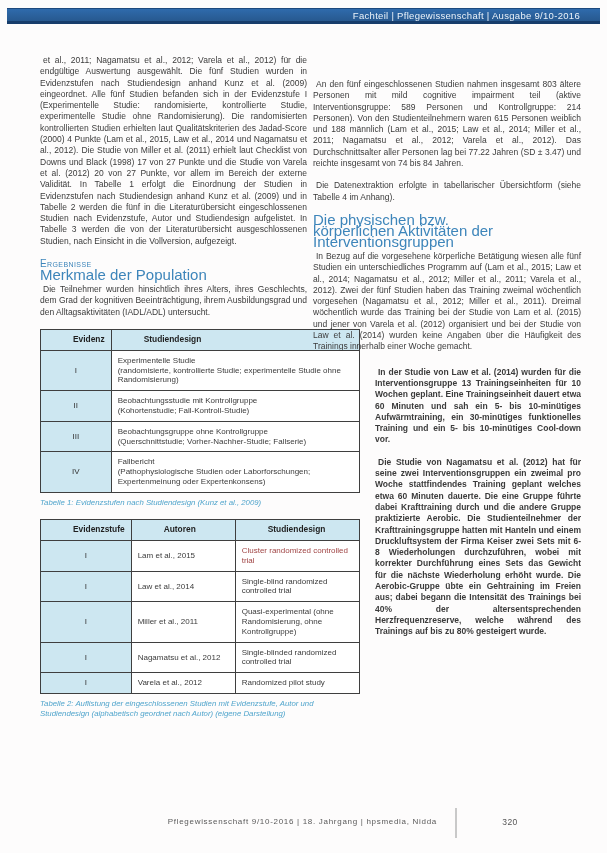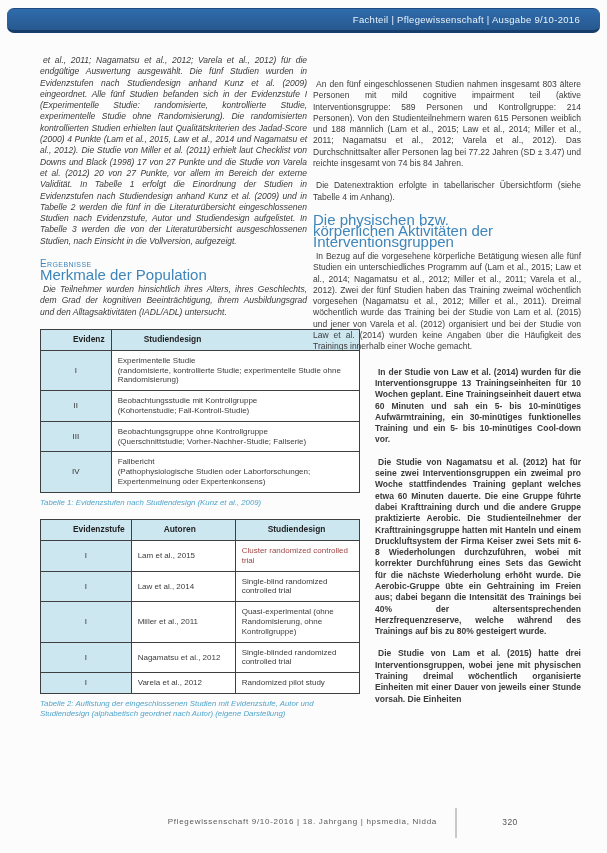--- a/index.html
+++ b/index.html
@@ -4,40 +4,39 @@
 <style>
   html,body { margin:0; padding:0; background:#e8e8e8; }
   .page {
     position:relative; width:607px; height:853px; margin:0 auto;
     background:#fdfcfc; overflow:hidden;
     font-family:"Liberation Sans", sans-serif; color:#3b3b3b;
   }
 
   
   .header-bar {
-    position:absolute; left:7px; right:7px; top:8px; height:25px;
+    position:absolute; left:7px; right:7px; top:8px; height:16px;
     background:linear-gradient(#2f6bac,#27598f);
     border-top:1px solid #1d4a7e; border-bottom:3px solid #173d6b;
     box-sizing:border-box;
     display:flex; align-items:center; justify-content:flex-end;
     padding-right:20px;
-    border-radius:7px;
   }
   .header-title { color:#eaf2fa; font-size:9.5px; letter-spacing:.3px; }
 
   
   .col { position:absolute; top:55px; }
   .col-left  { left:40px; width:320px; }
   .col-right { left:313px; width:268px;margin-top:24px; }
 
   p.body-text {
     font-size:8.5px; line-height:11.3px; text-align:justify;
     margin:0 0 11px 0; text-indent:3px; color:#3b3b3b;
   }
-  .left-narrow { width:267px;font-style:italic; }
+  .left-narrow { width:267px; }
   .no-indent { text-indent:0; }
 
   h2.section {
     color:#3d85ba; font-weight:400; font-variant:small-caps;
     font-size:10px; letter-spacing:.4px; margin:2px 0 0 0;
   }
   h3.subsection {
     color:#3d85ba; font-weight:400; font-size:15px;
     margin:0 0 4px 0; line-height:11px;
   }
@@ -190,21 +189,20 @@
   <div class="col col-right">
     <p class="body-text">An den fünf eingeschlossenen Studien nahmen insgesamt 803 ältere Personen mit mild cognitive impairment teil (aktive Interventionsgruppe: 589 Personen und Kontrollgruppe: 214 Personen). Von den Studienteilnehmern waren 615 Personen weiblich und 188 männlich (Lam et al., 2015; Law et al., 2014; Miller et al., 2011; Nagamatsu et al., 2012; Varela et al., 2012). Das Durchschnittsalter aller Personen lag bei 77.22 Jahren (SD ± 3.47) und reichte insgesamt von 74 bis 84 Jahren.</p>
     <p class="body-text">Die Datenextraktion erfolgte in tabellarischer Übersichtform (siehe Tabelle 4 im Anhang).</p>
 
     <h3 class="subsection subsection-right">Die physischen bzw. körperlichen Aktivitäten der Interventionsgruppen</h3>
     <p class="body-text">In Bezug auf die vorgesehene körperliche Betätigung wiesen alle fünf Studien ein unterschiedliches Programm auf (Lam et al., 2015; Law et al., 2014; Nagamatsu et al., 2012; Miller et al., 2011; Varela et al., 2012). Zwei der fünf Studien haben das Training zweimal wöchentlich vorgesehen (Nagamatsu et al., 2012; Miller et al., 2011). Dreimal wöchentlich wurde das Training bei der Studie von Lam et al. (2015) und jener von Varela et al. (2012) organisiert und bei der Studie von Law et al. (2014) wurden keine Angaben über die Häufigkeit des Trainings innerhalb einer Woche gemacht.</p>
 
     <div class="indent-block">
       <p class="body-text">In der Studie von Law et al. (2014) wurden für die Interventionsgruppe 13 Trainingseinheiten für 10 Wochen geplant. Eine Trainingseinheit dauert etwa 60 Minuten und sah ein 5- bis 10-minütiges Aufwärmtraining, ein 30-minütiges funktionelles Training und ein 5- bis 10-minütiges Cool-down vor.</p>
       <p class="body-text">Die Studie von Nagamatsu et al. (2012) hat für seine zwei Interventionsgruppen ein zweimal pro Woche stattfindendes Training geplant welches etwa 60 Minuten dauerte. Die eine Gruppe führte dabei Krafttraining durch und die andere Gruppe praktizierte Aerobic. Die Studienteilnehmer der Krafttrainingsgruppe hatten mit Hanteln und einem Druckluftsystem der Firma Keiser zwei Sets mit 6-8 Wiederholungen durchzuführen, wobei mit korrekter Durchführung eines Sets das Gewicht für die nächste Wiederholung erhöht wurde. Die Aerobic-Gruppe übte ein Gehtraining im Freien aus; dabei begann die Intensität des Trainings bei 40% der altersentsprechenden Herzfrequenzreserve, welche während des Trainings auf bis zu 80% gesteigert wurde.</p>
-      <p class="body-text">Die Studie von Lam et al. (2015) hatte drei Interventionsgruppen, wobei jene mit physischen Training dreimal wöchentlich organisierte Einheiten mit einer Dauer von jeweils einer Stunde vorsah. Die Einheiten</p>
     </div>
   </div>
 
   <div class="footer">
     <span class="footer-line">Pflegewissenschaft 9/10-2016 | 18. Jahrgang | hpsmedia, Nidda</span>
     <span class="footer-divider"></span>
     <span class="footer-page">320</span>
   </div>
 
 </div>

